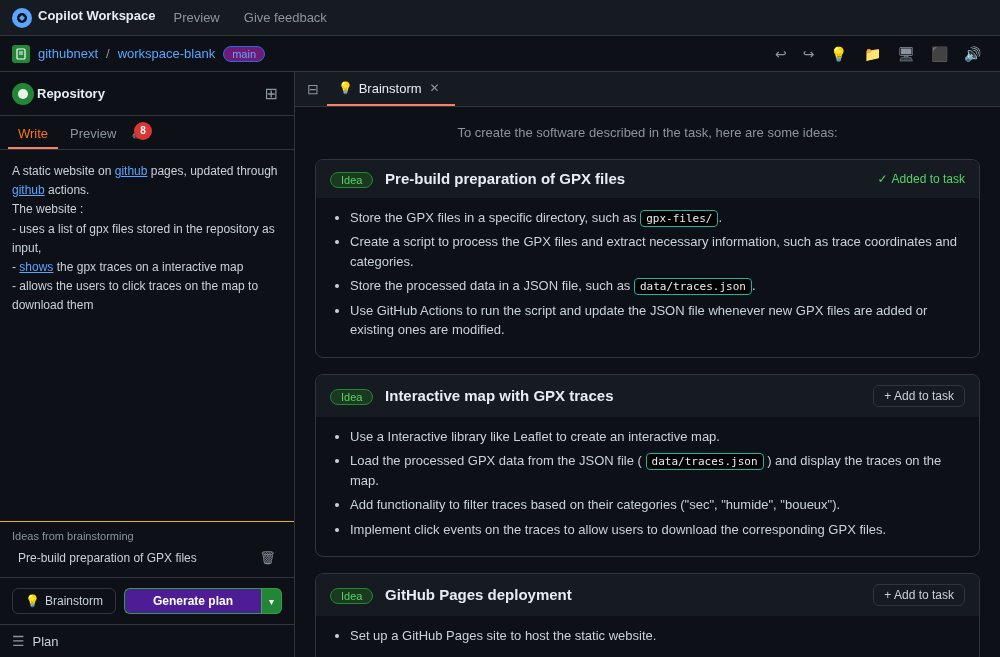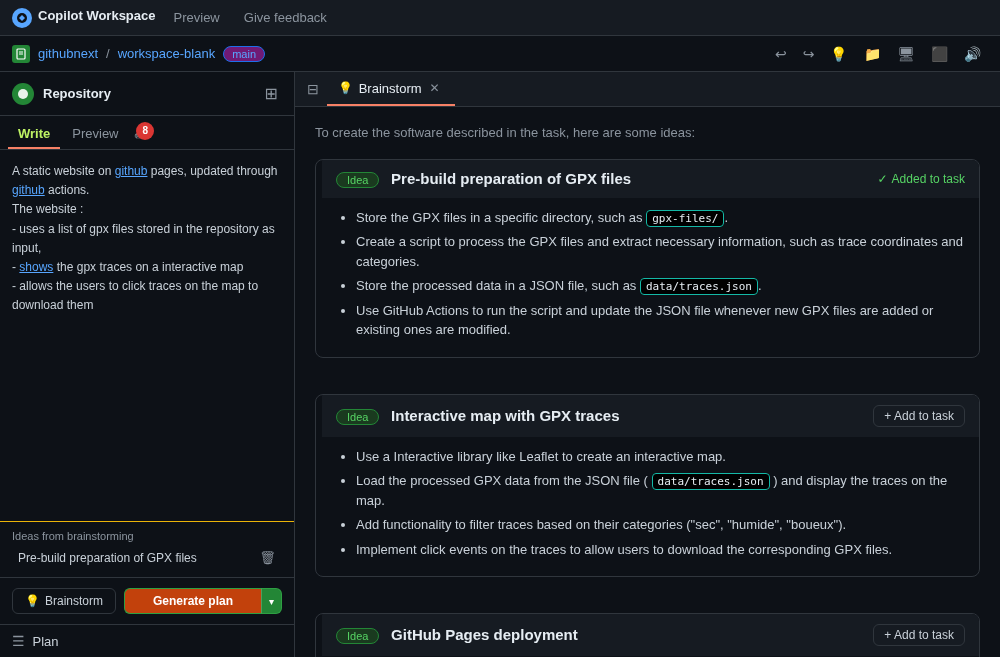--- a/index.html
+++ b/index.html
@@ -122,21 +122,21 @@
       border-right: 1px solid #30363d;
       display: flex;
       flex-direction: column;
       overflow: hidden;
     }
     .left-header {
       padding: 10px 12px;
       display: flex;
       align-items: center;
       border-bottom: 1px solid #30363d;
-      gap: 9px;
+      gap: 3px;
     }
     .repo-nav-icon {
       width: 22px;
       height: 22px;
       background: #238636;
       border-radius: 50%;
       display: flex;
       align-items: center;
       justify-content: center;
       font-size: 10px;
@@ -165,23 +165,22 @@
     .tab-btn {
       background: none;
       border: none;
       color: #8b949e;
       cursor: pointer;
       padding: 4px 10px 6px;
       font-size: 13px;
       border-bottom: 2px solid transparent;
     }
     .tab-btn.active {
-      color: #bef264;
+      color: #f97316;
       border-bottom-color: #f78166;
-      font-weight: bold;
     }
     .tab-pencil {
       margin-left: auto;
       background: none;
       border: none;
       color: #8b949e;
       cursor: pointer;
       font-size: 14px;
       padding: 2px 4px;
     }
@@ -254,21 +253,21 @@
       font-size: 12px;
       display: flex;
       align-items: center;
       gap: 5px;
     }
     .generate-group {
       display: flex;
       flex: 1;
     }
     .generate-main {
-      background: #c2410c;
+      background: #4c1d95;
       border: 1px solid #2ea043;
       border-right: none;
       color: white;
       border-radius: 6px 0 0 6px;
       padding: 5px 14px;
       cursor: pointer;
       font-size: 12px;
       font-weight: 600;
       flex: 1;
     }
@@ -342,28 +341,28 @@
     .right-content {
       flex: 1;
       overflow-y: auto;
       padding: 16px 20px;
     }
     .intro-text {
       color: #8b949e;
       font-size: 13px;
       margin-bottom: 16px;
       line-height: 1.5;
+      text-align: center;
     }
 
     .idea-card {
-      margin-bottom: 36px;
+      margin-bottom: 16px;
       border: 1px solid #30363d;
       border-radius: 8px;
       overflow: hidden;
-      padding-left: 6px;
     }
     .idea-card-header {
       padding: 10px 14px;
       display: flex;
       align-items: center;
       justify-content: space-between;
       background: #161b22;
     }
     .idea-title {
       font-size: 15px;

